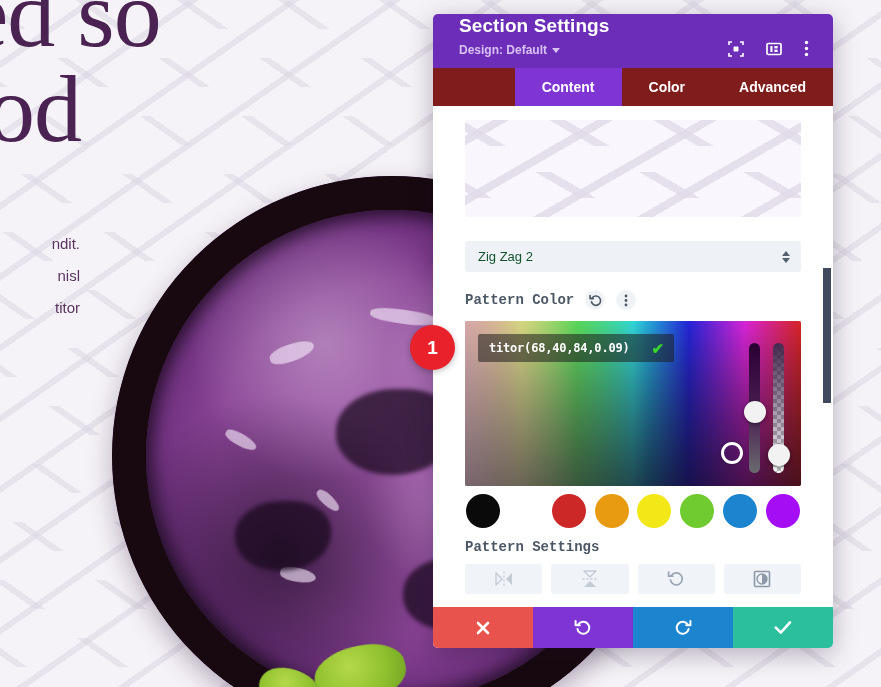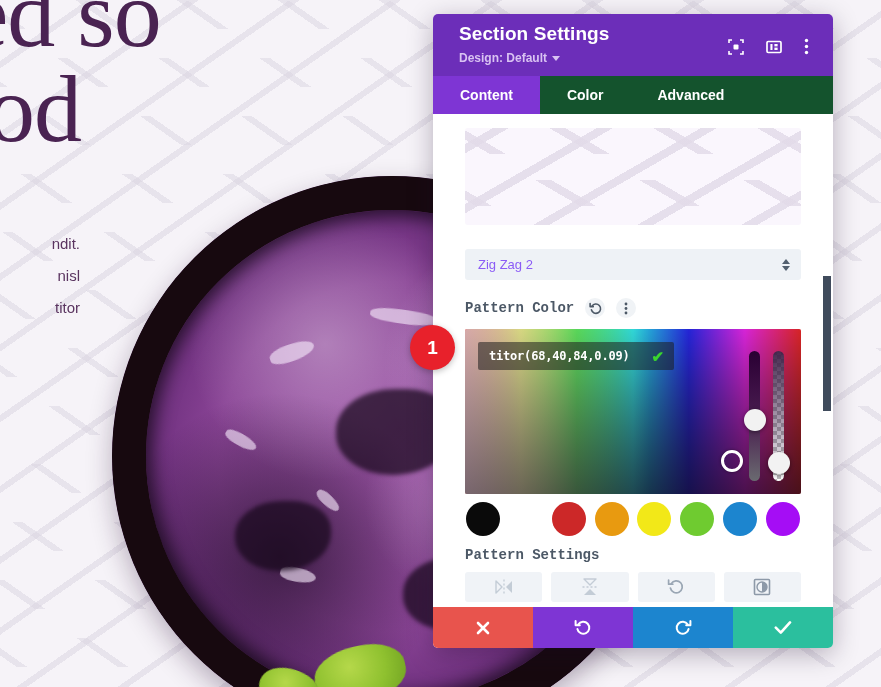--- a/index.html
+++ b/index.html
@@ -124,23 +124,23 @@
     background: #ffffff;
     border-radius: 5px;
     box-shadow: 0 6px 26px rgba(25,10,40,0.30);
     display: flex;
     flex-direction: column;
     overflow: hidden;
   }
 
   .modal-header {
     background: #6c2eb9;
-    padding: 9px 24px 11px 26px;
-    display: flex;
-    align-items: center;
+    padding: 1px 24px 11px 26px;
+    display: flex;
+    align-items: flex-end;
     justify-content: space-between;
     flex: 0 0 auto;
   }
   .modal-title {
     color: #ffffff;
     font-size: 19px;
     font-weight: bold;
     line-height: 22px;
     letter-spacing: 0.1px;
   }
@@ -162,24 +162,25 @@
   }
   .header-icons {
     display: flex;
     align-items: center;
     gap: 22px;
     padding-top: 5px;
   }
   .hdr-ico { cursor: pointer; line-height: 0; }
 
   .modal-tabs {
-    background: #14532d;
+    background: #7f1d1d;
     display: flex;
     flex: 0 0 auto;
     height: 38px;
+    justify-content: flex-end;
   }
   .tab {
     flex: 0 0 auto;
     padding: 0 27px;
     display: flex;
     align-items: center;
     justify-content: center;
     color: #ffffff;
     font-size: 14px;
     font-weight: bold;
@@ -236,21 +237,21 @@
     margin-top: 24px;
     height: 31px;
     background: #eef2f6;
     border-radius: 3px;
     display: flex;
     align-items: center;
     justify-content: space-between;
     padding: 0 11px 0 13px;
     cursor: pointer;
   }
-  .select-value { font-size: 13px; color: #8b5cf6; }
+  .select-value { font-size: 13px; color: #14532d; }
   .stepper { display: flex; flex-direction: column; gap: 2px; align-items: center; }
   .st-up {
     width:0;height:0;border-left:4px solid transparent;border-right:4px solid transparent;
     border-bottom:5px solid #52606f;
   }
   .st-dn {
     width:0;height:0;border-left:4px solid transparent;border-right:4px solid transparent;
     border-top:5px solid #52606f;
   }
 

